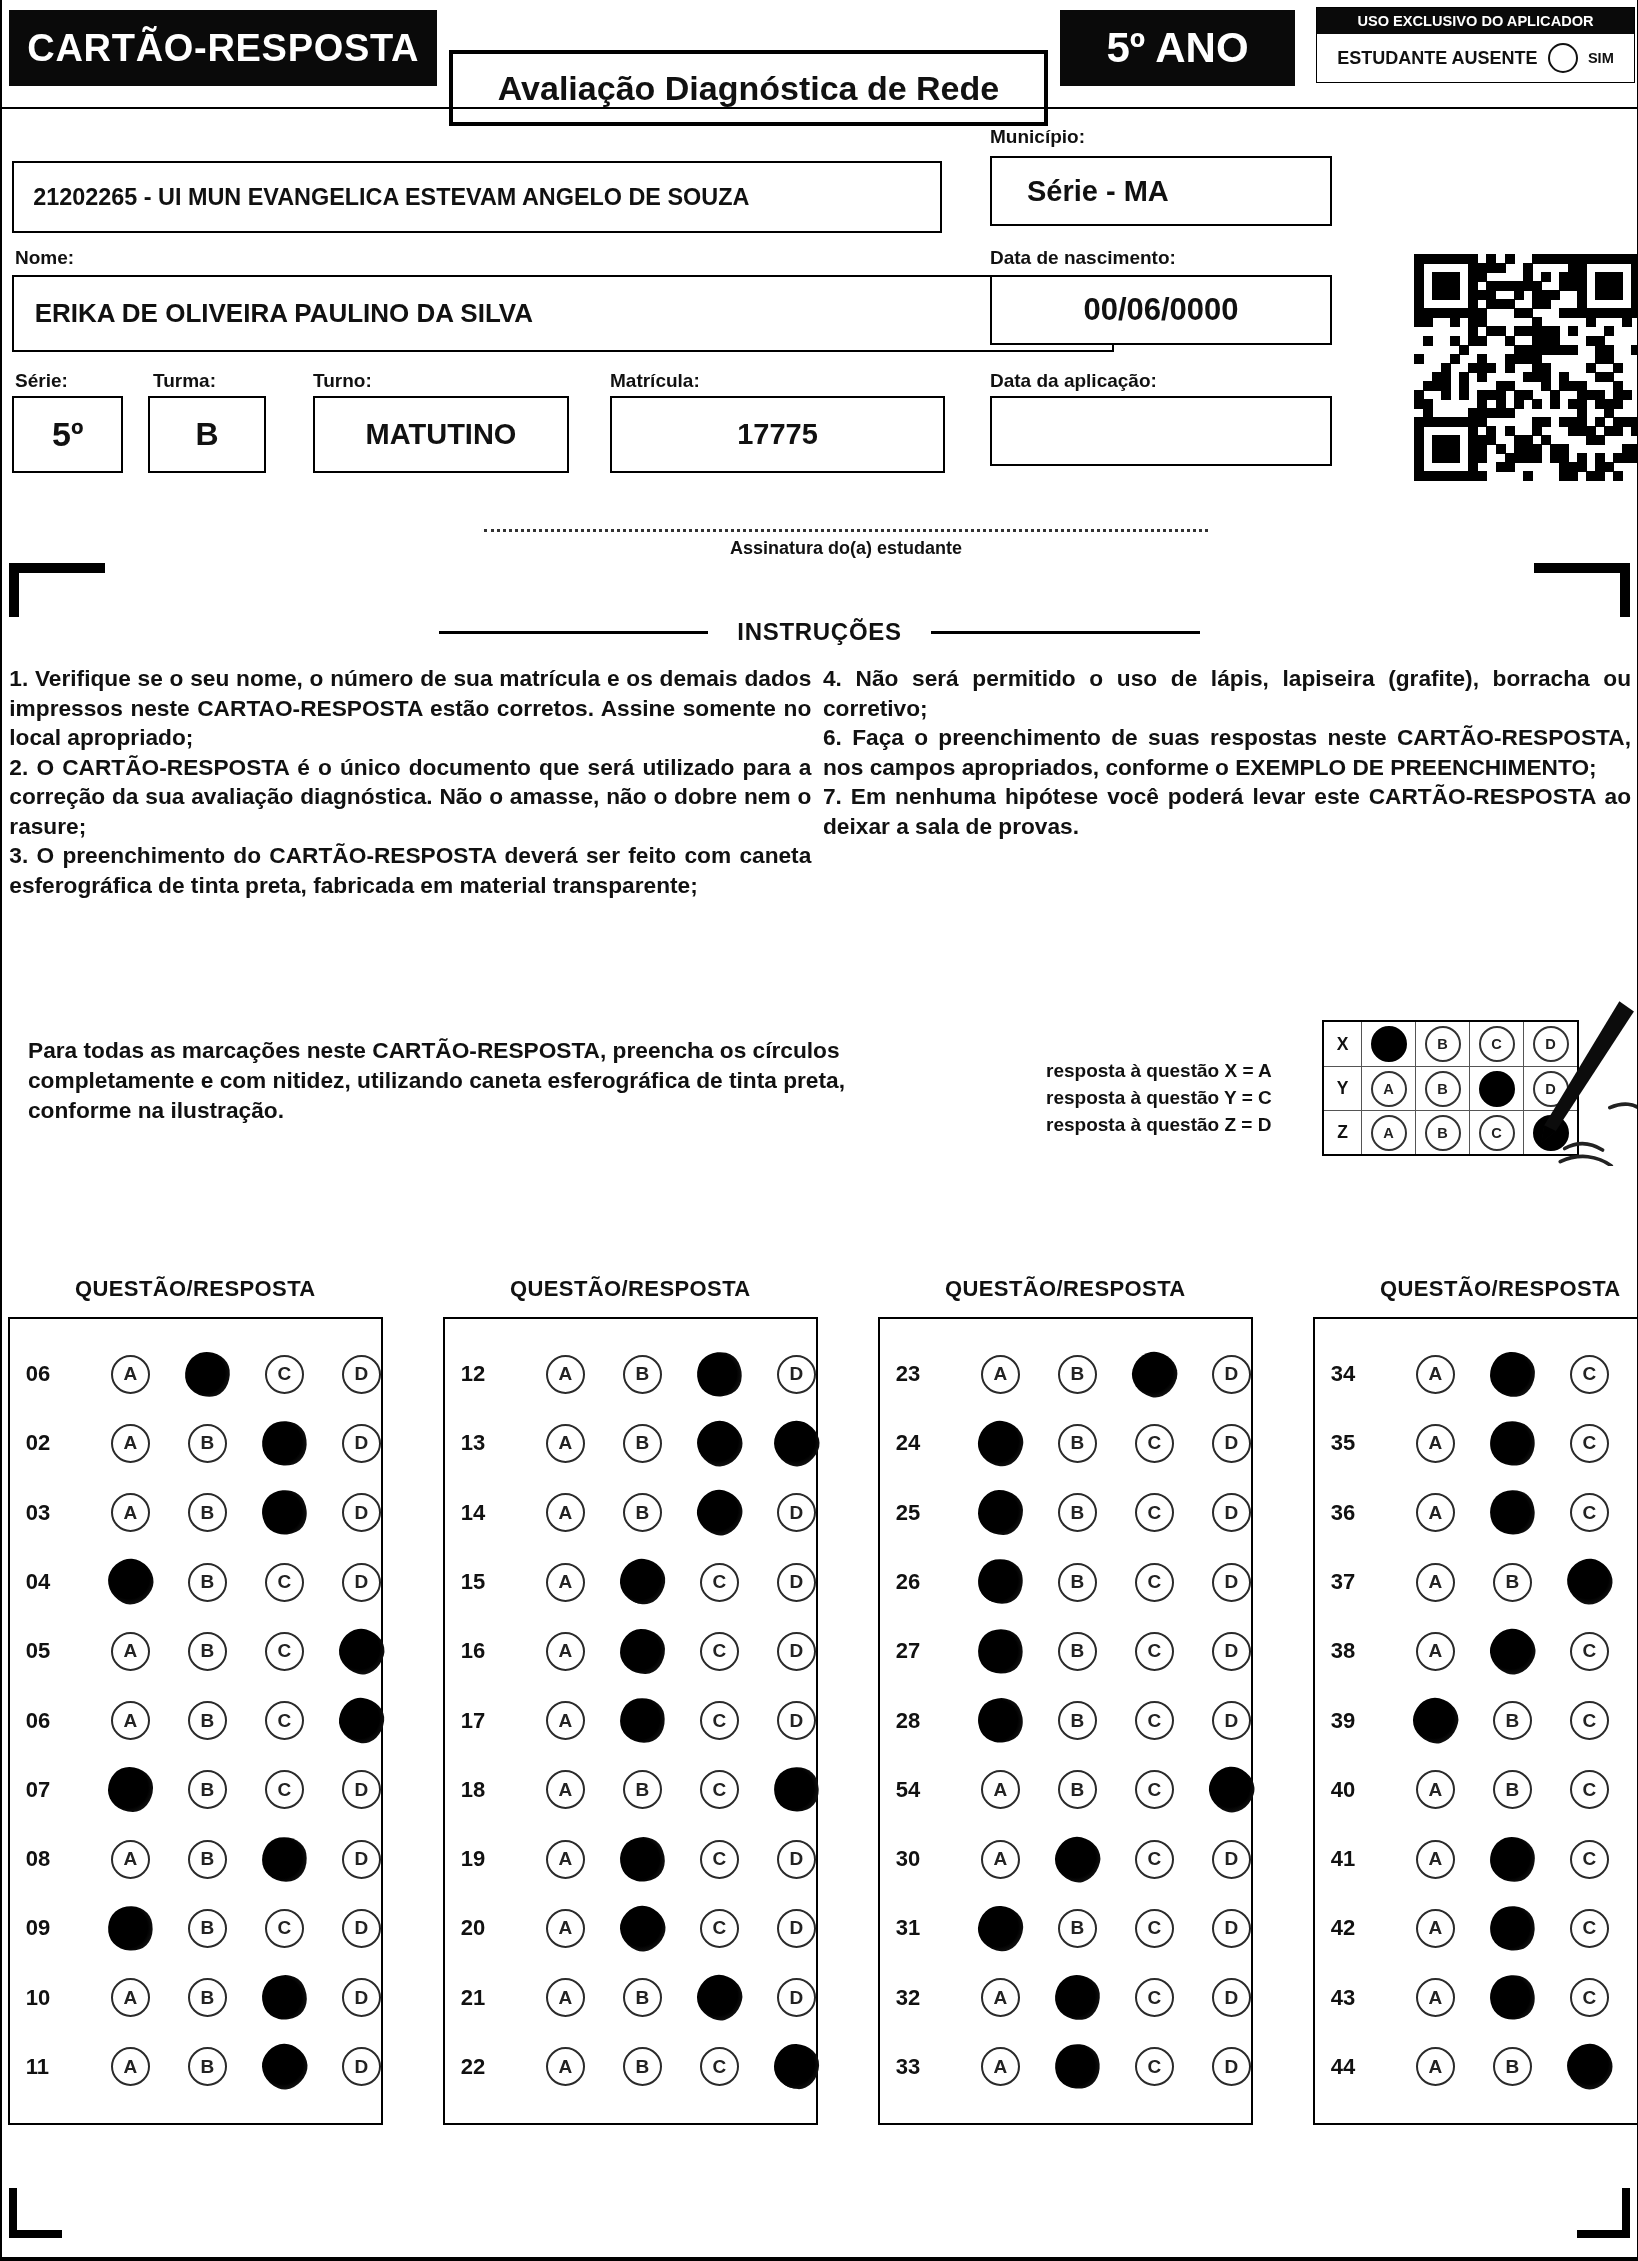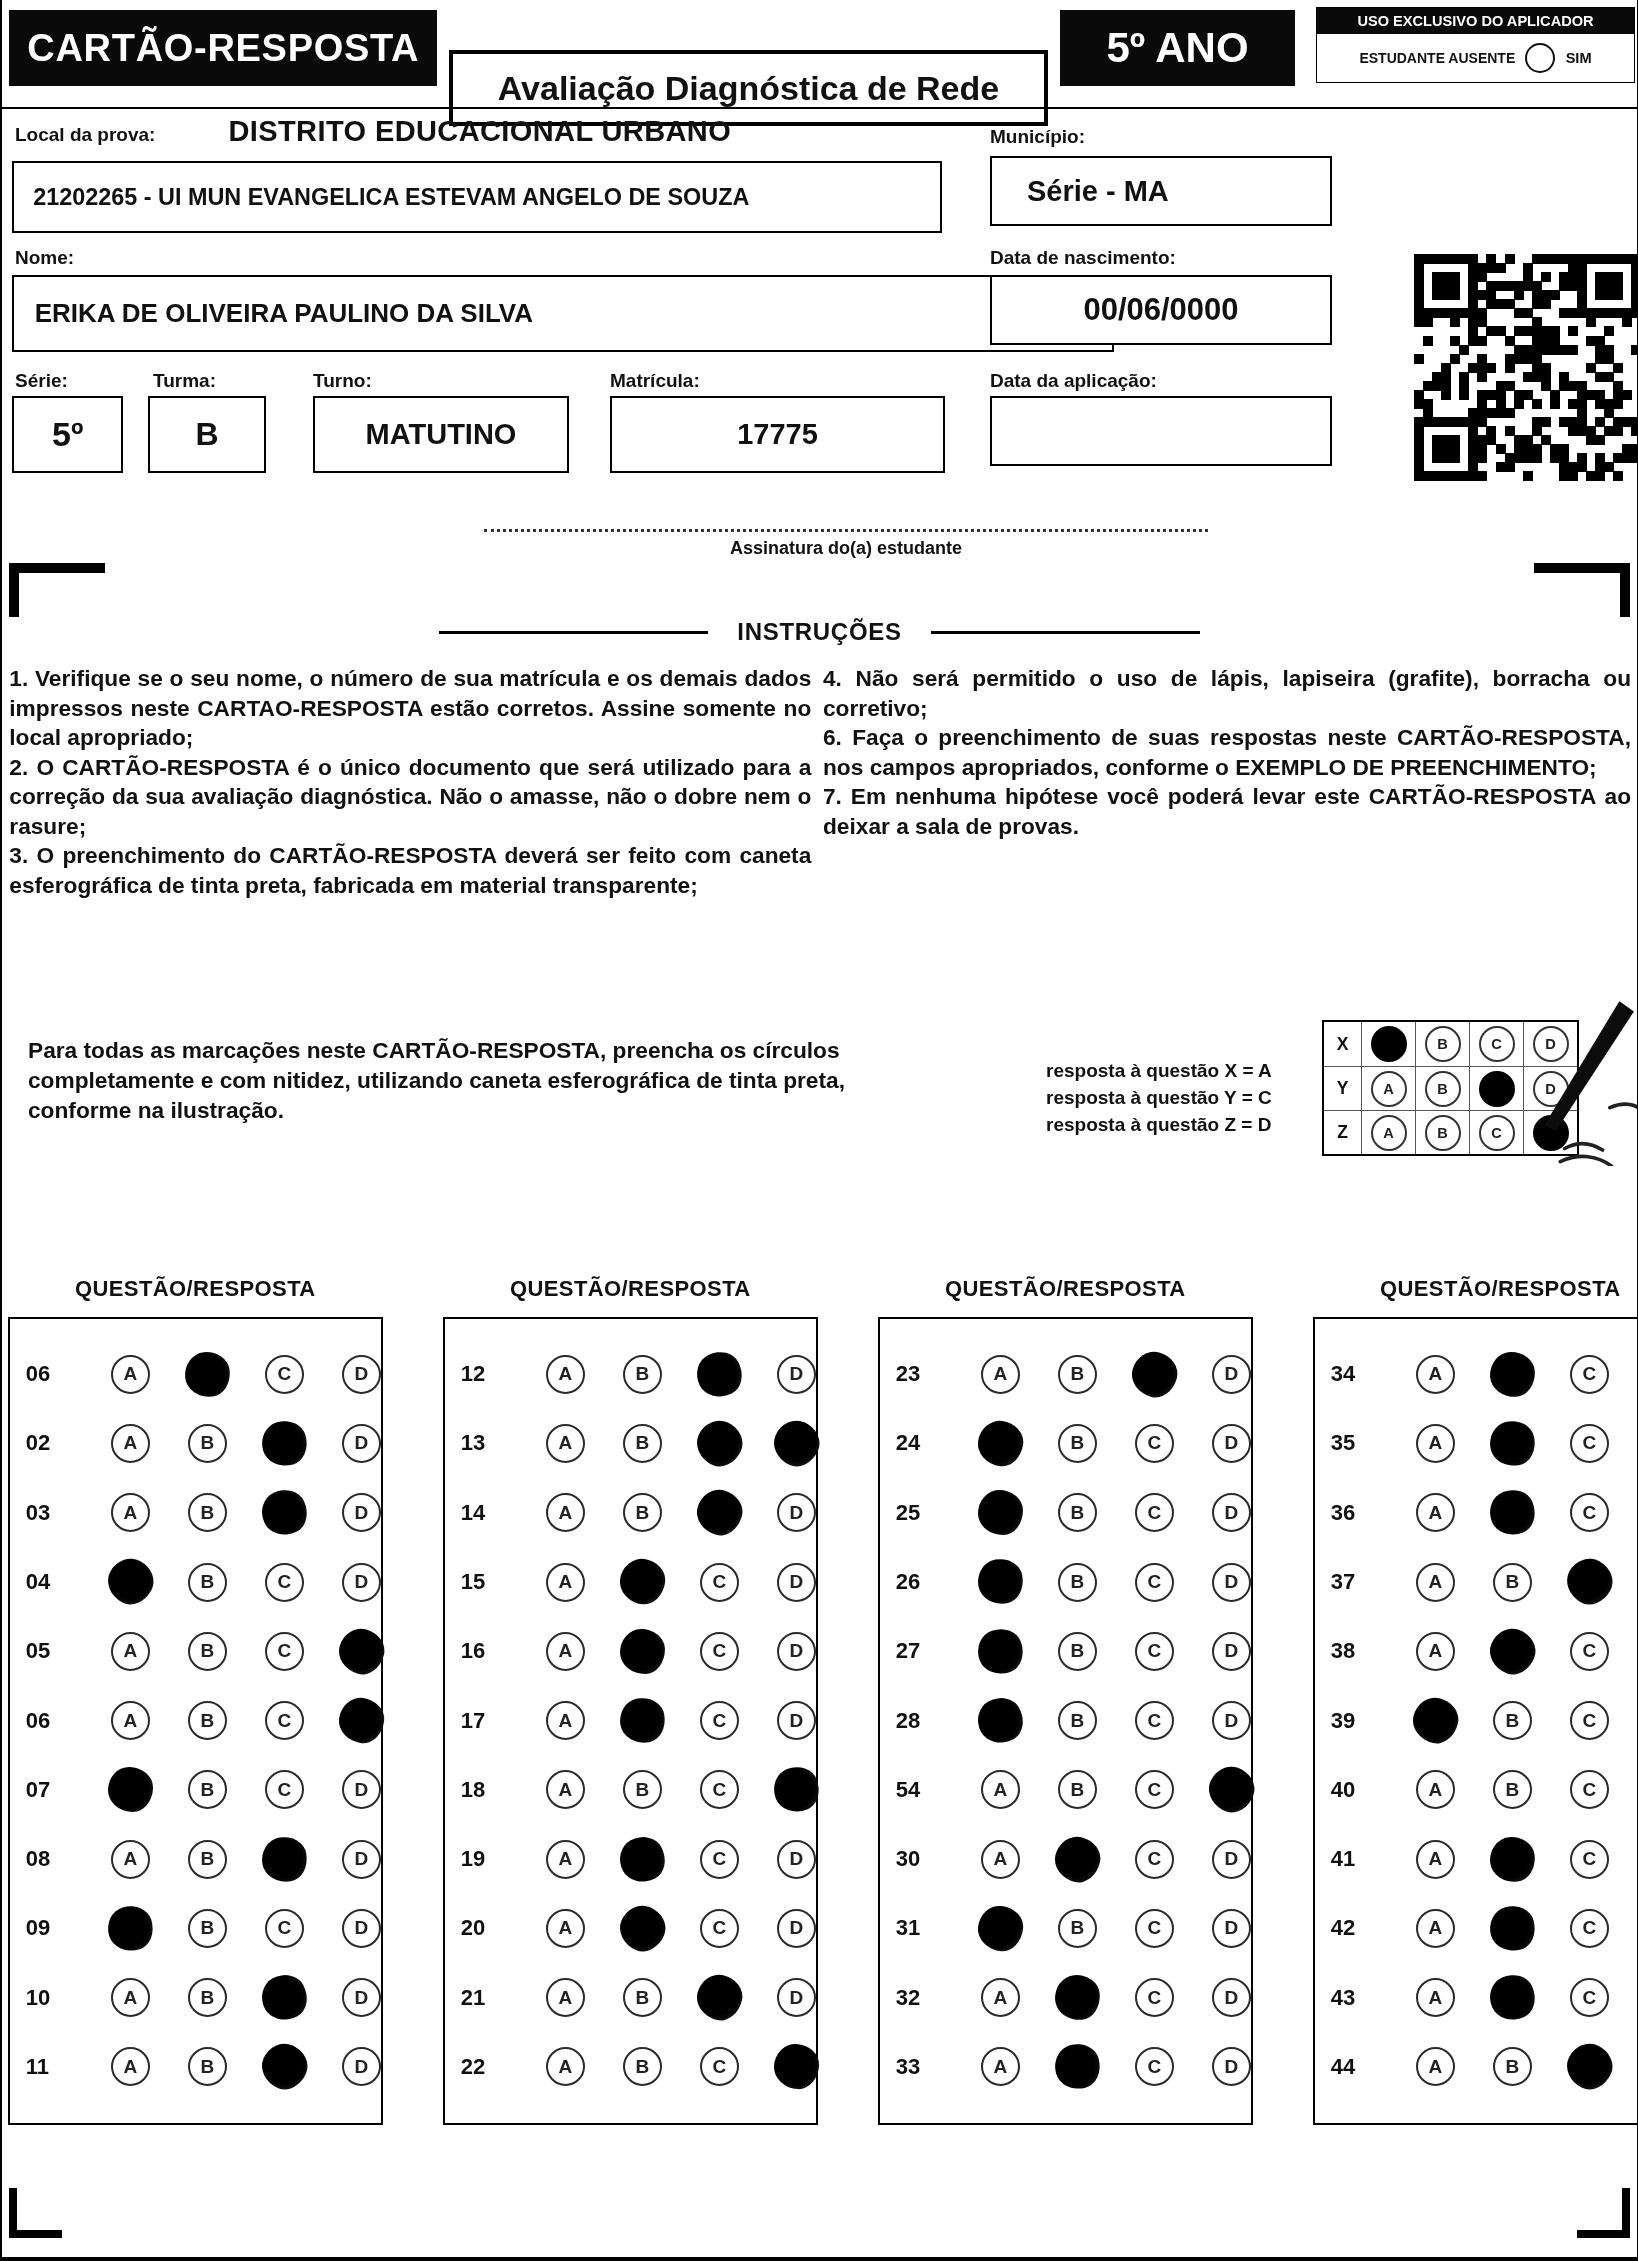--- a/index.html
+++ b/index.html
@@ -10,21 +10,21 @@
 
   
   .hbox{position:absolute;top:10.2px;height:76px;display:flex;align-items:center;justify-content:center;box-sizing:border-box;}
   .black{background:#0a0a0a;color:#fff;}
   #card-title{left:7.3px;width:428px;font-size:38px;font-weight:bold;letter-spacing:0.7px;}
   #exam-title{left:447px;width:599px;border:4.4px solid #000;font-size:34px;font-weight:bold;margin-top:40px;}
   #grade-label{left:1058px;width:235px;font-size:42px;font-weight:bold;}
   #applicator{position:absolute;left:1314px;top:7.3px;width:319px;box-sizing:border-box;border:1.5px solid #000;}
   #app-strip{background:#0a0a0a;color:#fff;font-size:14.6px;font-weight:bold;text-align:center;padding:5.1px 0;}
   #app-body{display:flex;align-items:center;justify-content:center;gap:10.2px;height:48px;background:#fff;}
-  #app-body .lbl{font-size:14px;font-weight:bold;}
+  #app-body .lbl{font-size:18px;font-weight:bold;}
   .app-circle{width:26px;height:26px;border:2.2px solid #111;border-radius:50%;display:inline-block;background:#fff;}
   #app-body .sim{font-size:14.6px;font-weight:bold;}
   #header-line{position:absolute;left:0;right:0;top:107px;border-top:2.2px solid #000;}
 
   
   .flabel{position:absolute;font-size:19px;font-weight:bold;}
   .fbox{position:absolute;border:2.9px solid #000;box-sizing:border-box;display:flex;align-items:center;background:#fff;}
   .fbox .val{font-weight:bold;}
   #local-row{position:absolute;left:13px;top:115px;display:flex;align-items:baseline;gap:73px;}
   #local-row .flabel2{font-size:19px;font-weight:bold;}
@@ -109,24 +109,20 @@
   <div id="applicator">
     <div id="app-strip">USO EXCLUSIVO DO APLICADOR</div>
     <div id="app-body">
       <span class="lbl">ESTUDANTE AUSENTE</span>
       <span class="app-circle"></span>
       <span class="sim">SIM</span>
     </div>
   </div>
   <div id="header-line"></div>
 
-  <div id="local-row">
-    <span class="flabel2">Local da prova:</span>
-    <span class="bigval">DISTRITO EDUCACIONAL URBANO</span>
-  </div>
   <span class="flabel" id="municipio-label">Município:</span>
   <div class="fbox" id="school-box">
       <span class="val">21202265 - UI MUN EVANGELICA ESTEVAM ANGELO DE SOUZA</span>
     </div>
   <div class="fbox" id="municipio-box">
       <span class="val">Série - MA</span>
     </div>
 
   <span class="flabel" id="nome-label">Nome:</span>
   <span class="flabel" id="nasc-label">Data de nascimento:</span>

